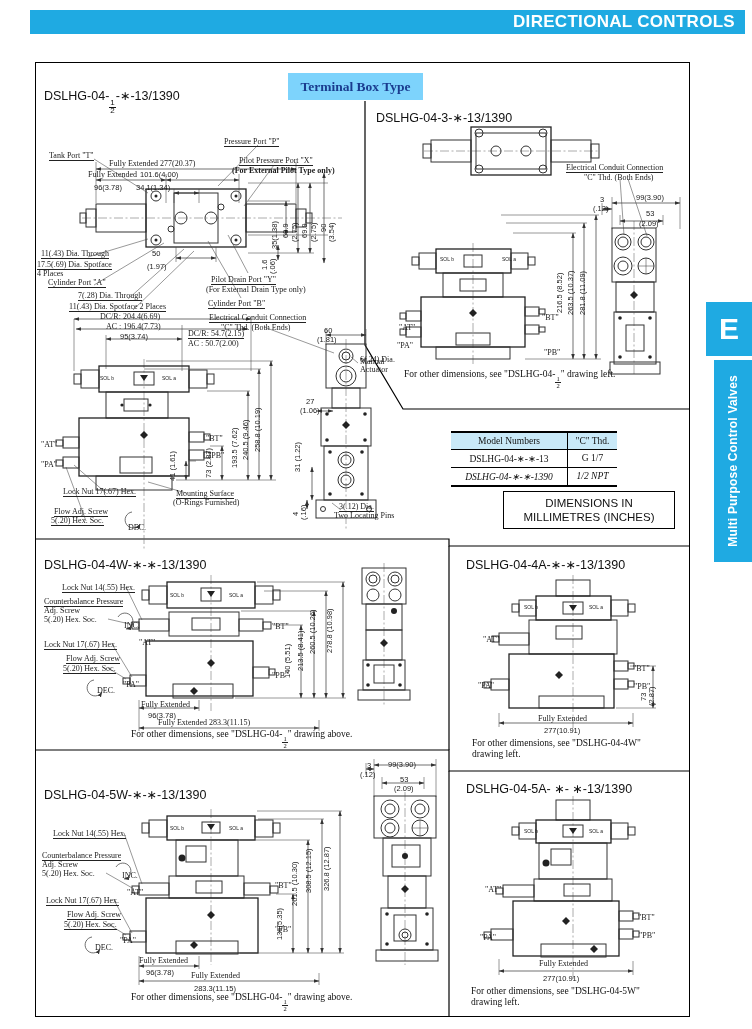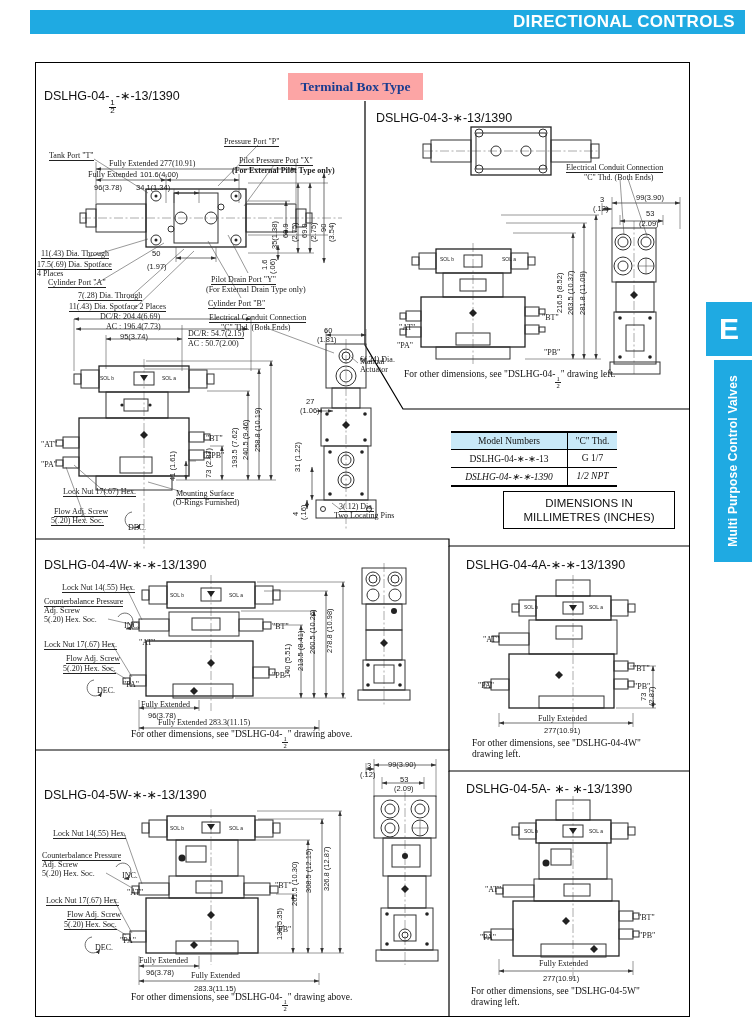--- a/index.html
+++ b/index.html
@@ -521,40 +521,40 @@
       <rect class="s1" x="583" y="848" width="14" height="10"></rect>
         <rect class="s1" x="597" y="850" width="6" height="6"></rect>
       <rect class="s1" x="583" y="866" width="14" height="10"></rect>
         <rect class="s1" x="597" y="868" width="6" height="6"></rect>
       <line class="th" x1="463" y1="896" x2="463" y2="912"></line>
         <line class="th" x1="597" y1="898" x2="597" y2="912"></line>
       <line class="dl" x1="463" y1="908" x2="597" y2="908" marker-start="url(#ar)" marker-end="url(#ar)"></line>
     </g>
   </svg>
 
-  <div id="tbt" class="abs" style="background:#fca5a5;color:#1A3C8F;">
+  <div id="tbt" class="abs" style="background:#7dd3fc;color:#1A3C8F;">
     <span>Terminal Box Type</span>
   </div>
 
   <div class="mh" style="left:8px;top:25px;">
     <span>DSLHG-04-</span><span class="frac">
         <i>1</i>
         <i>2</i>
       </span><span>-∗-13/1390</span>
   </div>
   <div class="mh" style="left:340px;top:47px;">DSLHG-04-3-∗-13/1390</div>
   <div class="mh" style="left:8px;top:494px;">DSLHG-04-4W-∗-∗-13/1390</div>
   <div class="mh" style="left:430px;top:494px;">DSLHG-04-4A-∗-∗-13/1390</div>
   <div class="mh" style="left:8px;top:724px;">DSLHG-04-5W-∗-∗-13/1390</div>
   <div class="mh" style="left:430px;top:718px;">DSLHG-04-5A- ∗- ∗-13/1390</div>
 
   <div class="abs ovl">
       <span class="lbl u" style="left: 13px; top: 88px;">Tank Port "T"</span>
       <span class="lbl u" style="left: 188px; top: 74px;">Pressure Port "P"</span>
-      <span class="lbl" style="left: 73px; top: 96px;">Fully Extended 277(10.91)</span>
+      <span class="lbl" style="left: 73px; top: 96px;">Fully Extended 277(20.37)</span>
       <span class="lbl" style="left: 52px; top: 107px;">Fully Extended</span>
       <span class="lbl sans" style="left: 104px; top: 107px;">101.6(4.00)</span>
       <span class="lbl sans" style="left: 58px; top: 120px;">96(3.78)</span>
       <span class="lbl sans" style="left: 100px; top: 120px;">34.1(1.34)</span>
       <span class="lbl u" style="left: 203px; top: 93px;">Pilot Pressure Port "X"</span>
       <span class="lbl" style="left: 196px; top: 103px; font-weight: bold;">(For External Pilot Type only)</span>
       <span class="lbl rot sans" style="left: 243px; top: 177px;">35(1.38)</span>
       <span class="lbl rot sans" style="left: 254px; top: 166px;">69.9</span>
       <span class="lbl rot sans" style="left: 263px; top: 170px;">(2.75)</span>
       <span class="lbl rot sans" style="left: 273px; top: 166px;">69.9</span>

